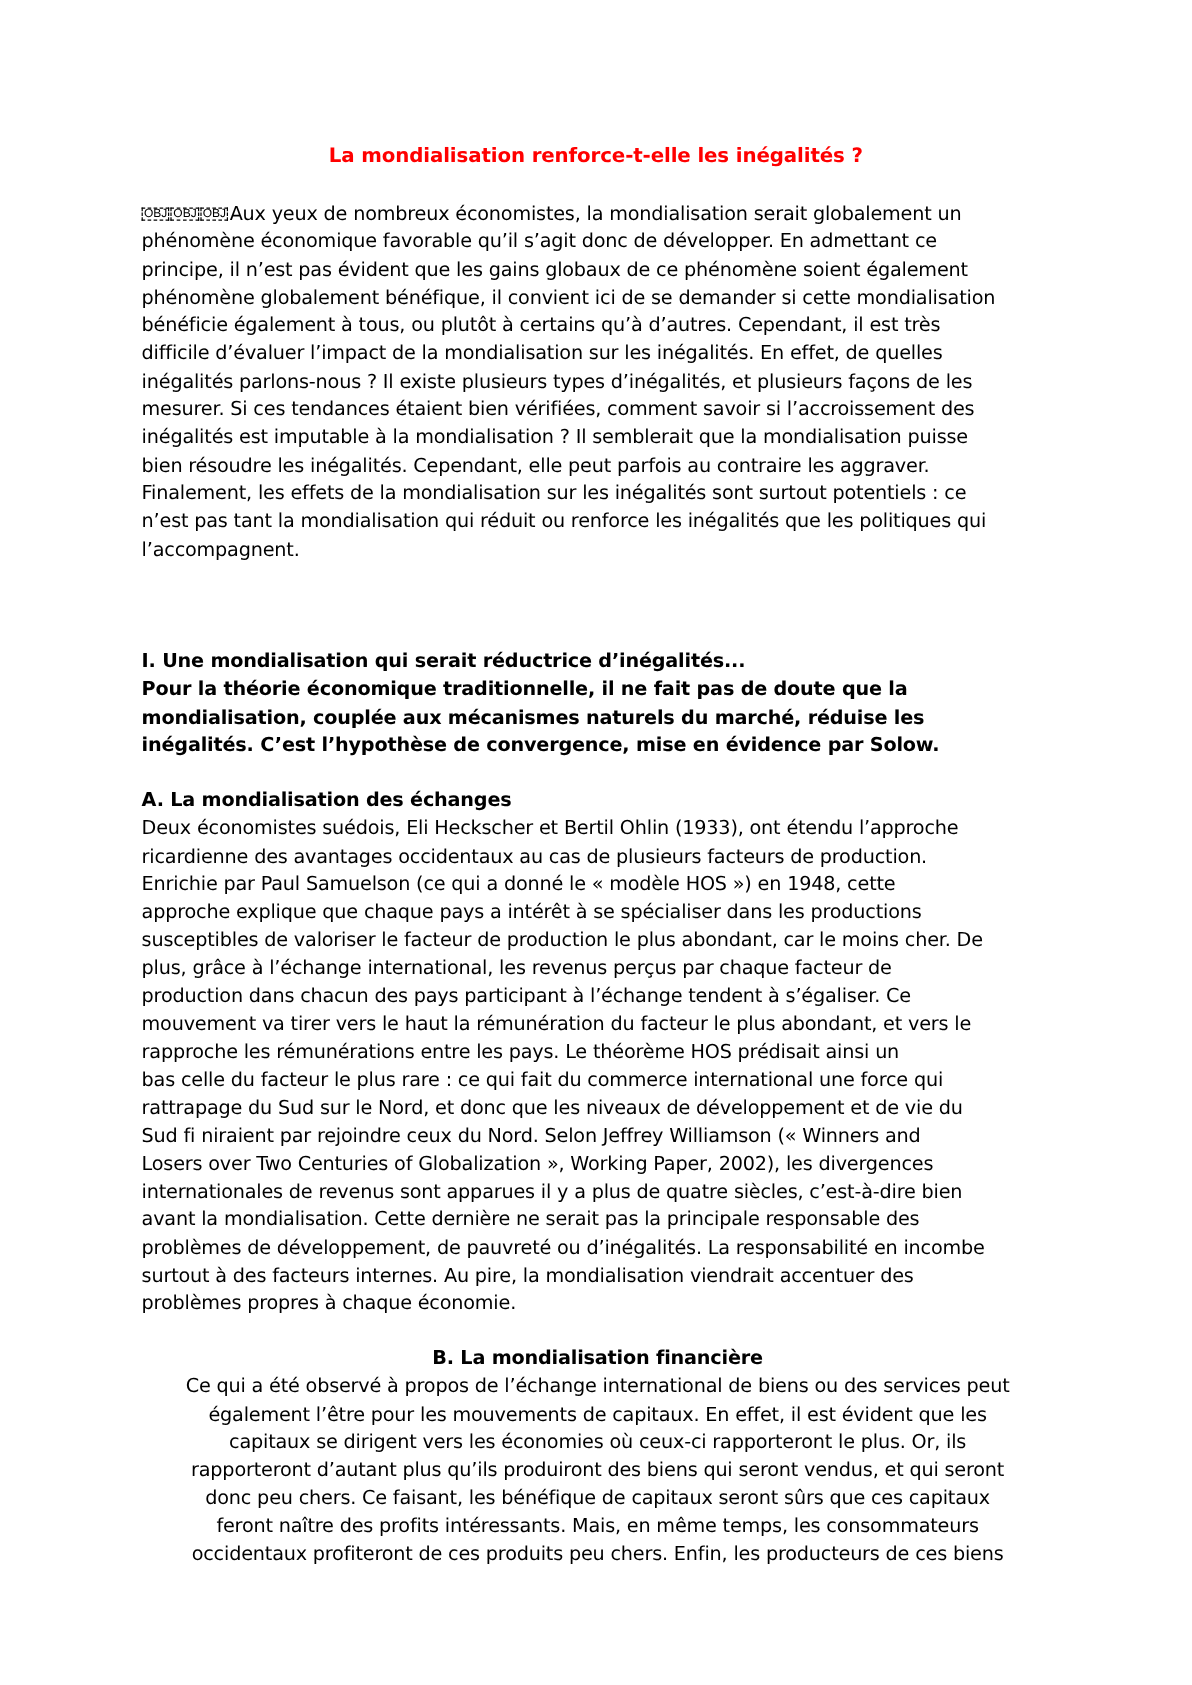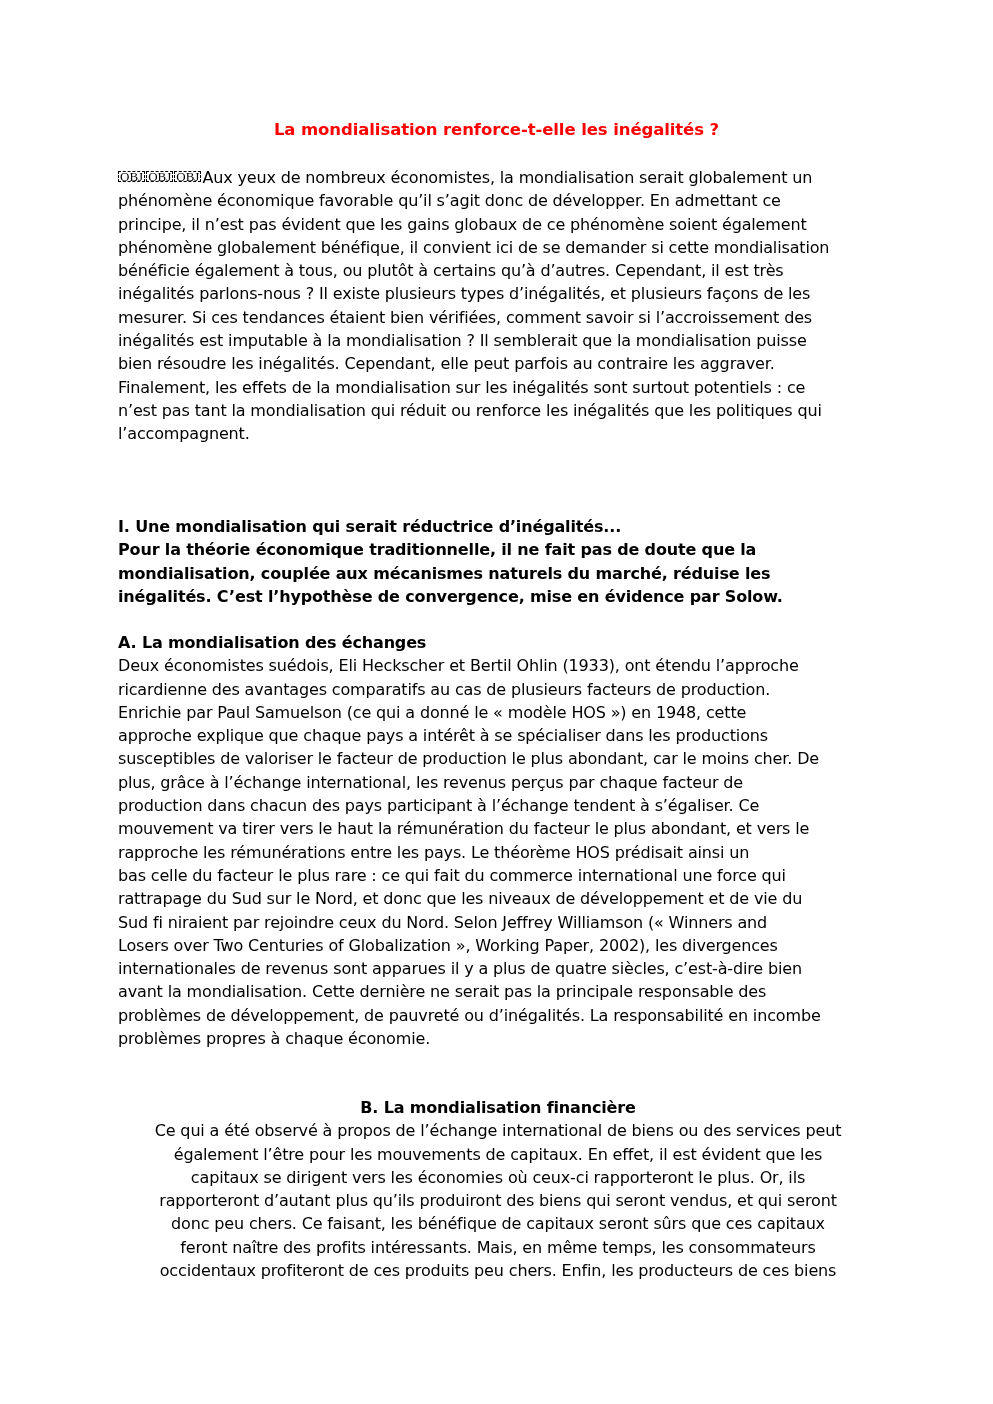--- a/index.html
+++ b/index.html
@@ -9,74 +9,76 @@
     position: absolute; left: 0; top: 118px; width: 993px; text-align: center;
     font-family: "DejaVu Sans", sans-serif; font-weight: bold; font-size: 16.5px;
     color: #ff0000; line-height: 24px; letter-spacing: -0.1px;
   }
   .block {
     position: absolute; left: 118px; width: 760px;
     font-family: "DejaVu Sans", sans-serif; font-size: 16px; color: #000;
     line-height: 23.3px; letter-spacing: -0.15px;
   }
   .line { display: block; white-space: nowrap; }
-  .bold { font-weight: bold; }
+  .bold { font-weight: bold; margin-top: 24px; }
   .obj {
-    display: inline-block; font-size: 13px; line-height: 9px; height: 9px;
+    display: inline-block; font-size: 10px; line-height: 9px; height: 9px;
     border: 1px dashed #000; padding: 0 1px; vertical-align: 2px; margin-right: 1px;
-    font-family: Liberation Serif, serif; letter-spacing: 0;
+    font-family: Liberation Sans, sans-serif; letter-spacing: 0;
   }
 </style>
 </head>
 <body>
 
 <div class="page">
 
   <div class="title">La mondialisation renforce-t-elle les inégalités ?</div>
 
   <div class="block" style="top:166px;">
     <span class="line"><span class="obj">OBJ</span><span class="obj">OBJ</span><span class="obj">OBJ</span><span>Aux yeux de nombreux économistes, la mondialisation serait globalement un</span></span>
     <span class="line">phénomène économique favorable qu’il s’agit donc de développer. En admettant ce</span>
     <span class="line">principe, il n’est pas évident que les gains globaux de ce phénomène soient également</span>
     <span class="line">phénomène globalement bénéfique, il convient ici de se demander si cette mondialisation</span>
     <span class="line">bénéficie également à tous, ou plutôt à certains qu’à d’autres. Cependant, il est très</span>
+    <span class="line">difficile d’évaluer l’impact de la mondialisation sur les inégalités. En effet, de quelles</span>
     <span class="line">inégalités parlons-nous ? Il existe plusieurs types d’inégalités, et plusieurs façons de les</span>
     <span class="line">mesurer. Si ces tendances étaient bien vérifiées, comment savoir si l’accroissement des</span>
     <span class="line">inégalités est imputable à la mondialisation ? Il semblerait que la mondialisation puisse</span>
     <span class="line">bien résoudre les inégalités. Cependant, elle peut parfois au contraire les aggraver.</span>
     <span class="line">Finalement, les effets de la mondialisation sur les inégalités sont surtout potentiels : ce</span>
     <span class="line">n’est pas tant la mondialisation qui réduit ou renforce les inégalités que les politiques qui</span>
     <span class="line">l’accompagnent.</span>
   </div>
 
   <div class="block bold" style="top:515px;">
     <span class="line">I. Une mondialisation qui serait réductrice d’inégalités...</span>
     <span class="line">Pour la théorie économique traditionnelle, il ne fait pas de doute que la</span>
     <span class="line">mondialisation, couplée aux mécanismes naturels du marché, réduise les</span>
     <span class="line">inégalités. C’est l’hypothèse de convergence, mise en évidence par Solow.</span>
   </div>
 
   <div class="block" style="top:631px;">
     <span class="line bold">A. La mondialisation des échanges</span>
     <span class="line">Deux économistes suédois, Eli Heckscher et Bertil Ohlin (1933), ont étendu l’approche</span>
-    <span class="line">ricardienne des avantages comparatifs au cas de plusieurs facteurs de production.</span>
+    <span class="line">ricardienne des avantages occidentaux au cas de plusieurs facteurs de production.</span>
     <span class="line">Enrichie par Paul Samuelson (ce qui a donné le « modèle HOS ») en 1948, cette</span>
     <span class="line">approche explique que chaque pays a intérêt à se spécialiser dans les productions</span>
     <span class="line">susceptibles de valoriser le facteur de production le plus abondant, car le moins cher. De</span>
     <span class="line">plus, grâce à l’échange international, les revenus perçus par chaque facteur de</span>
     <span class="line">production dans chacun des pays participant à l’échange tendent à s’égaliser. Ce</span>
     <span class="line">mouvement va tirer vers le haut la rémunération du facteur le plus abondant, et vers le</span>
     <span class="line">rapproche les rémunérations entre les pays. Le théorème HOS prédisait ainsi un</span>
     <span class="line">bas celle du facteur le plus rare : ce qui fait du commerce international une force qui</span>
     <span class="line">rattrapage du Sud sur le Nord, et donc que les niveaux de développement et de vie du</span>
     <span class="line">Sud fi niraient par rejoindre ceux du Nord. Selon Jeffrey Williamson (« Winners and</span>
     <span class="line">Losers over Two Centuries of Globalization », Working Paper, 2002), les divergences</span>
     <span class="line">internationales de revenus sont apparues il y a plus de quatre siècles, c’est-à-dire bien</span>
     <span class="line">avant la mondialisation. Cette dernière ne serait pas la principale responsable des</span>
     <span class="line">problèmes de développement, de pauvreté ou d’inégalités. La responsabilité en incombe</span>
+    <span class="line">surtout à des facteurs internes. Au pire, la mondialisation viendrait accentuer des</span>
     <span class="line">problèmes propres à chaque économie.</span>
   </div>
 
   <div class="block" style="top:1096px;text-align:center;">
     <span class="line bold">B. La mondialisation financière</span>
     <span class="line">Ce qui a été observé à propos de l’échange international de biens ou des services peut</span>
     <span class="line">également l’être pour les mouvements de capitaux. En effet, il est évident que les</span>
     <span class="line">capitaux se dirigent vers les économies où ceux-ci rapporteront le plus. Or, ils</span>
     <span class="line">rapporteront d’autant plus qu’ils produiront des biens qui seront vendus, et qui seront</span>
     <span class="line">donc peu chers. Ce faisant, les bénéfique de capitaux seront sûrs que ces capitaux</span>

